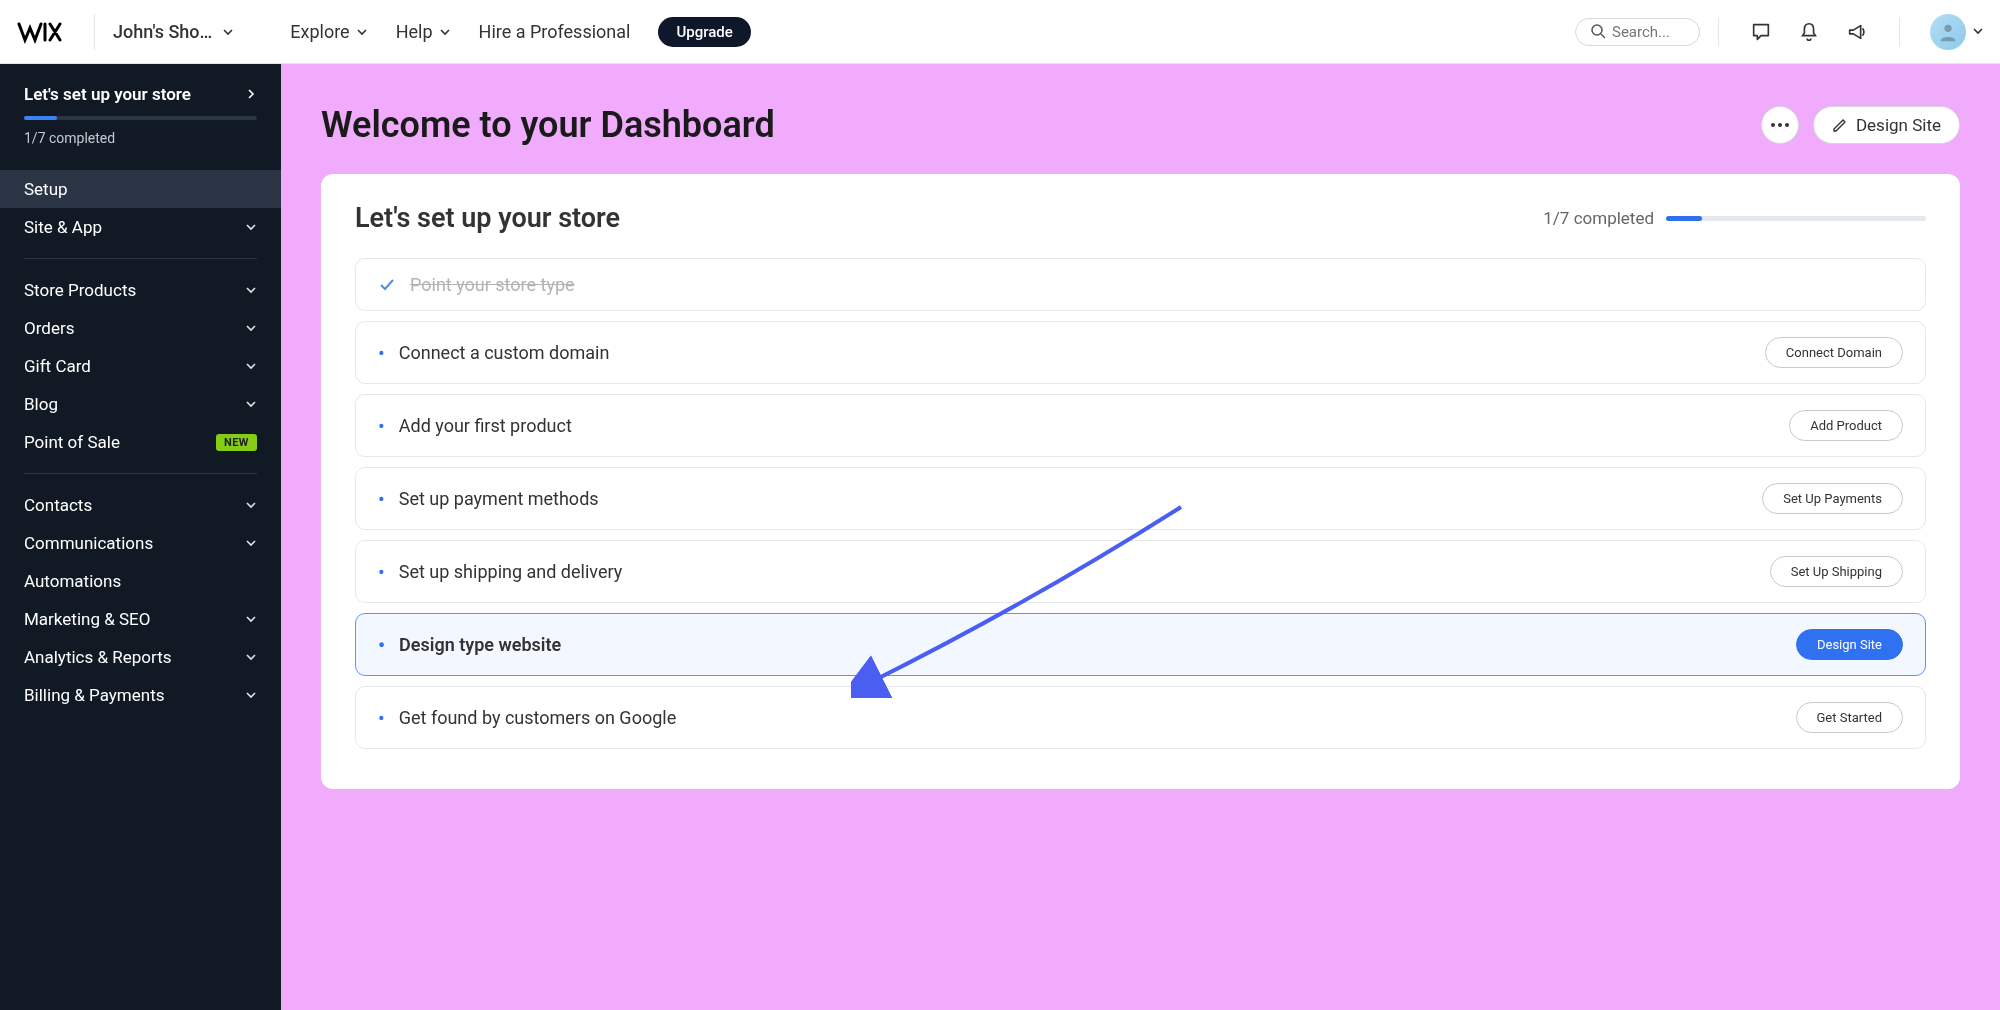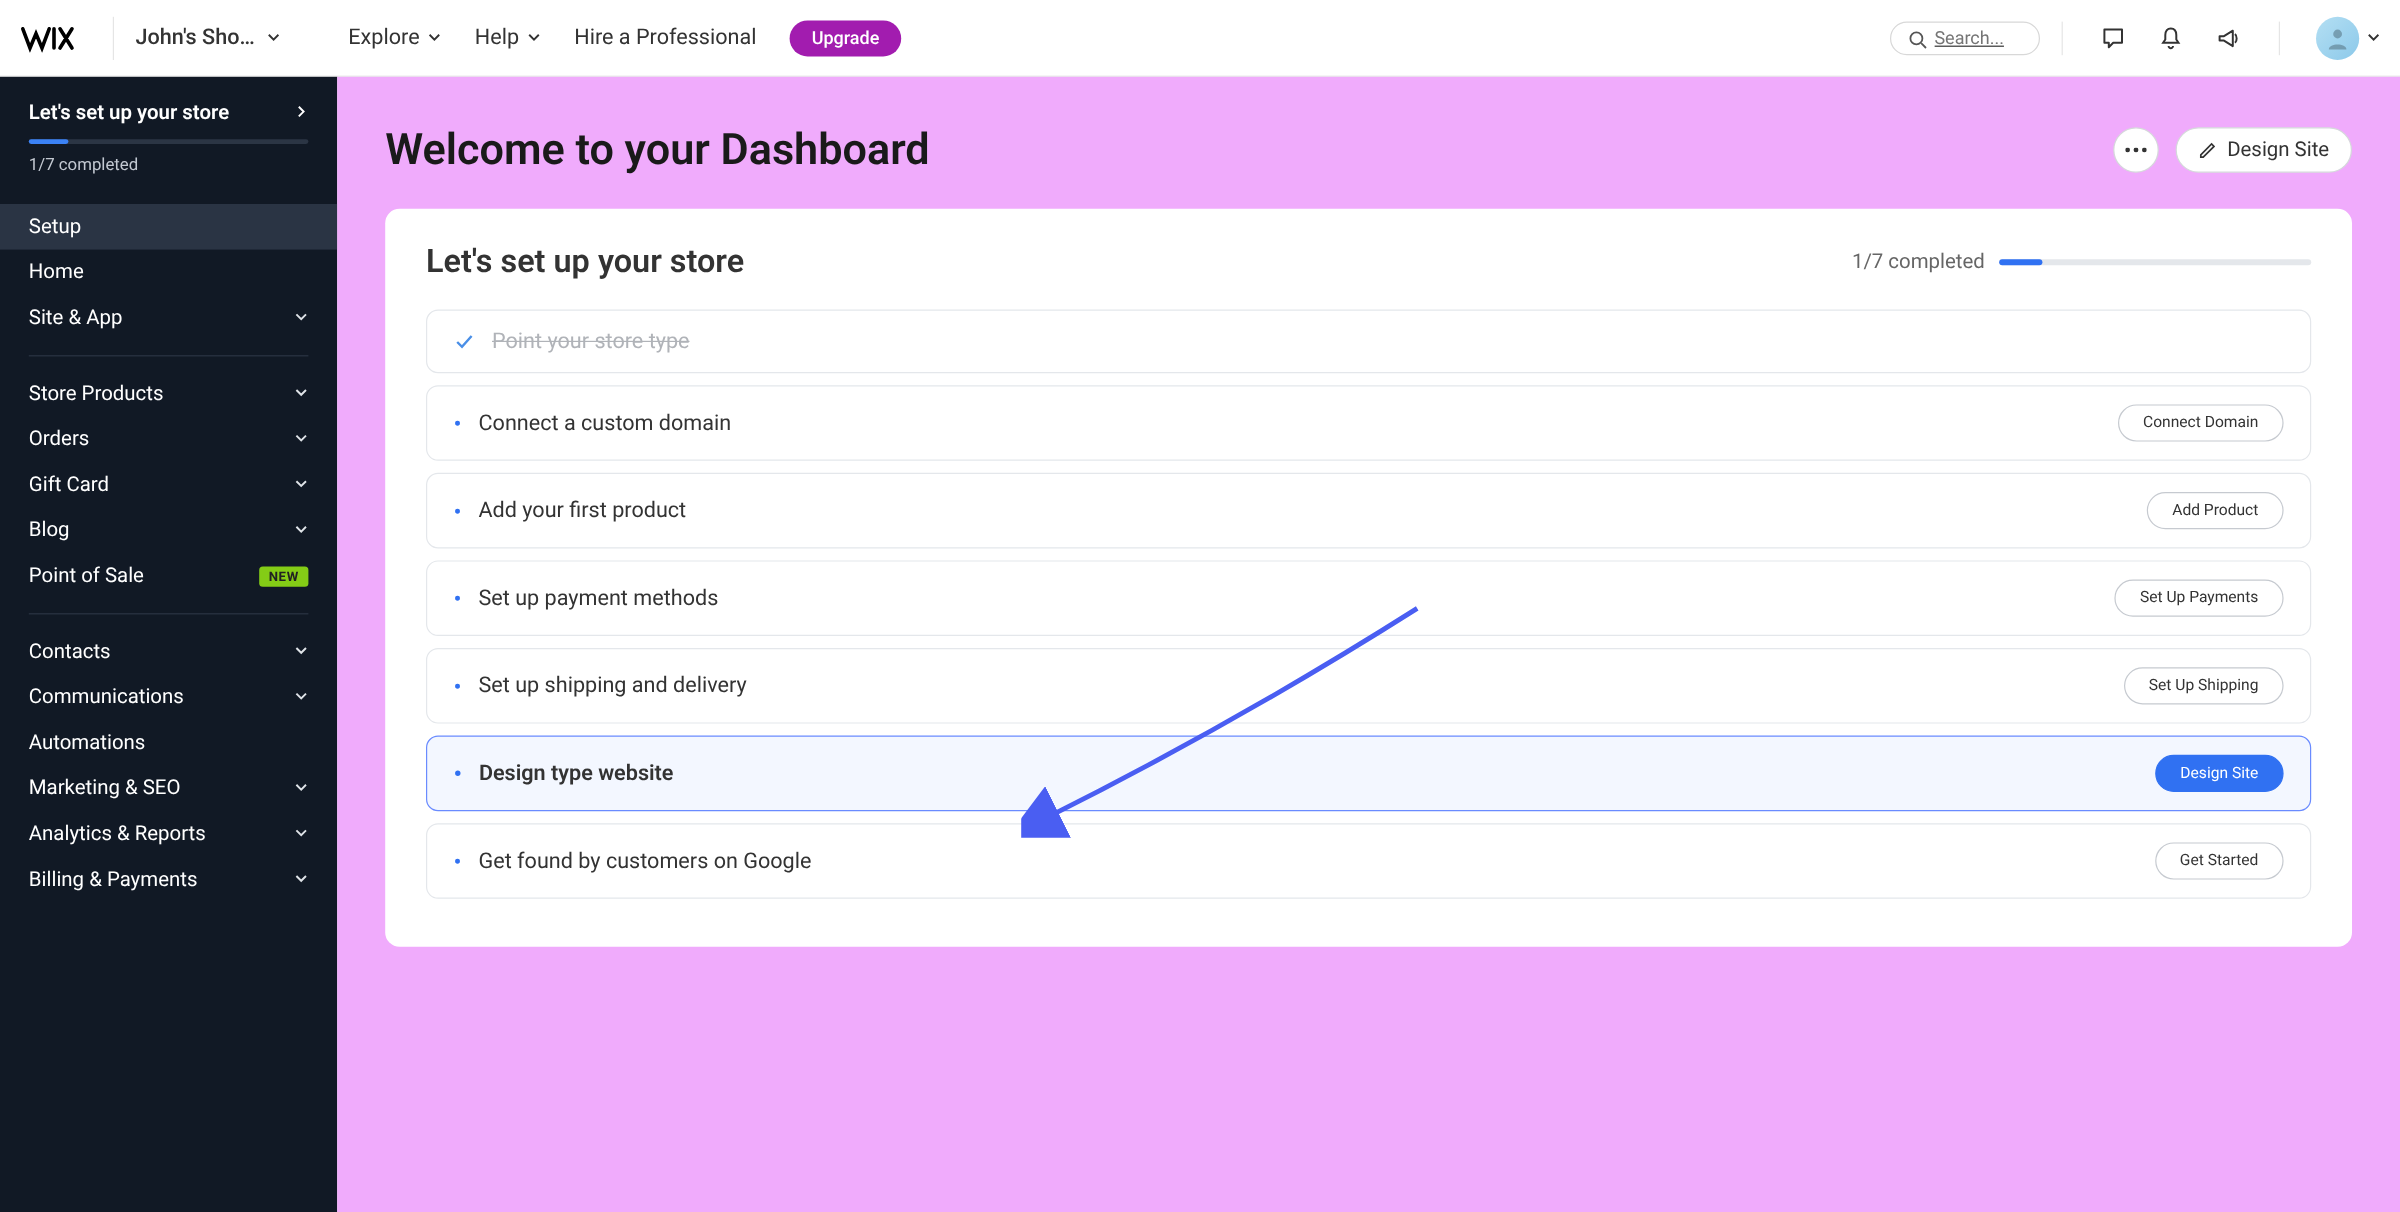--- a/index.html
+++ b/index.html
@@ -5,23 +5,23 @@
   * { margin: 0; padding: 0; box-sizing: border-box; font-family: -apple-system, BlinkMacSystemFont, "Segoe UI", Roboto, Helvetica, Arial, sans-serif; }
   body { background: #f0f0f0; color: #333; }
   .topbar { height: 64px; background: #fff; display: flex; align-items: center; padding: 0 16px; border-bottom: 1px solid #e5e5e5; }
   .topbar .logo { width: 60px; height: 24px; display: flex; align-items: center; }
   .topbar .divider-v { width: 1px; height: 36px; background: #e5e5e5; margin: 0 18px; }
   .site-picker { display: flex; align-items: center; cursor: pointer; }
   .site-picker span { font-size: 18px; font-weight: 500; color: #333; max-width: 110px; overflow: hidden; white-space: nowrap; text-overflow: ellipsis; }
   .site-picker .chev { margin-left: 10px; }
   .nav-link { margin-left: 28px; font-size: 18px; color: #333; display: flex; align-items: center; cursor: pointer; }
   .nav-link .chev { margin-left: 6px; }
-  .upgrade-btn { margin-left: 28px; background: #a21caf; color: #fff; border: none; border-radius: 18px; padding: 6px 18px; font-size: 15px; font-weight: 500; cursor: pointer; }
+  .upgrade-btn { margin-left: 28px; background: #0f172a; color: #fff; border: none; border-radius: 18px; padding: 6px 18px; font-size: 15px; font-weight: 500; cursor: pointer; }
   .topbar .spacer { flex: 1; }
-  .search-pill { display: flex; align-items: flex-end; border: 1px solid #d8d8d8; border-radius: 20px; padding: 4px 14px; width: 125px; cursor: text; text-decoration: underline; }
+  .search-pill { display: flex; align-items: flex-start; border: 1px solid #d8d8d8; border-radius: 20px; padding: 4px 14px; width: 125px; cursor: text; }
   .search-pill input { border: none; outline: none; font-size: 15px; width: 70px; color: #555; background: transparent; }
   .topbar .sep { width: 1px; height: 28px; background: #e5e5e5; margin: 0 18px; }
   .top-icon { width: 28px; height: 28px; display: flex; align-items: center; justify-content: center; cursor: pointer; margin: 0 10px; color: #333; }
   .avatar { width: 36px; height: 36px; border-radius: 50%; background: linear-gradient(135deg,#b4dff3,#8cc9ea); margin-left: 12px; cursor: pointer; display:flex; align-items:center; justify-content:center;}
   .avatar svg{width:22px;height:22px;opacity:.6;}
   .avatar-chev { margin-left: 6px; cursor: pointer; }
 
   .layout { display: flex; }
   .sidebar { width: 281px; background: #111925; color: #fff; min-height: calc(100vh - 56px); padding-top: 20px; }
   .sidebar .progress-block { padding: 0 24px 16px; }
@@ -147,23 +147,20 @@
           <div class="fill"></div>
         </div>
       <div class="progress-sub">1/7 completed</div>
     </div>
 
     <div class="nav-section">
       <div class="nav-item active">
           <span>Setup</span>
         </div>
       <div class="nav-item">
-          <span>Home</span>
-        </div>
-      <div class="nav-item">
           <span>Site &amp; App</span>
           <span class="chev"><svg viewBox="0 0 12 12">
               <path d="M2 4 L6 8 L10 4" stroke="#dfe3e8" stroke-width="1.6" fill="none"></path>
             </svg></span>
         </div>
       <div class="nav-sep"></div>
       <div class="nav-item">
           <span>Store Products</span>
           <span class="chev"><svg viewBox="0 0 12 12">
               <path d="M2 4 L6 8 L10 4" stroke="#dfe3e8" stroke-width="1.6" fill="none"></path>

